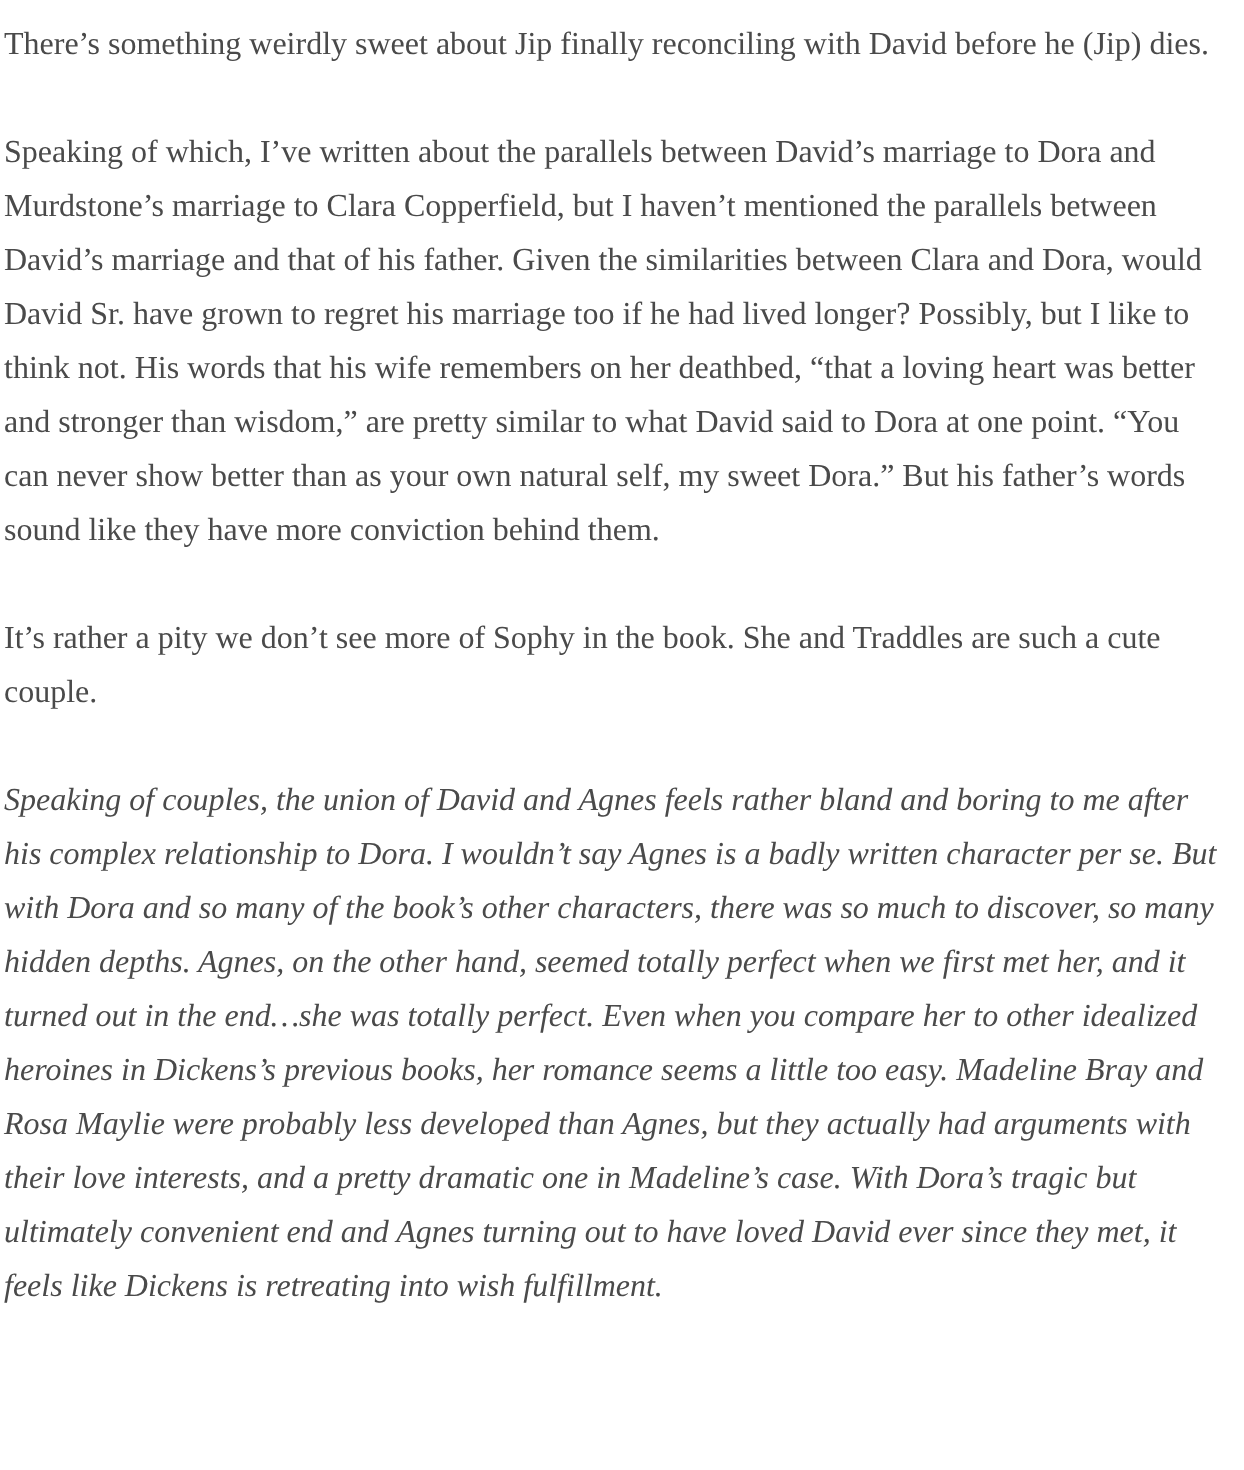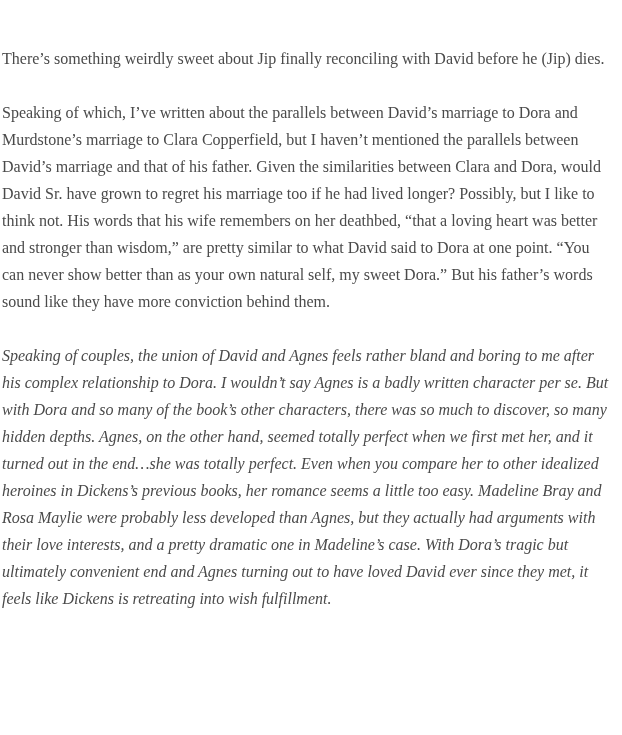--- a/index.html
+++ b/index.html
@@ -27,17 +27,18 @@
     padding: 0;
   }
   .article-body p:last-child {
     margin-bottom: 0;
     font-style: italic;
   }
 </style>
 </head>
 <body style="background: rgb(255, 255, 255);">
 
-<main class="article-body" style="color: rgb(74, 74, 74); margin-top: 36px;">
+<main class="article-body" style="color: rgb(74, 74, 74);">
   <p>There’s something weirdly sweet about Jip finally reconciling with David before he (Jip) dies.</p>
   <p>Speaking of which, I’ve written about the parallels between David’s marriage to Dora and Murdstone’s marriage to Clara Copperfield, but I haven’t mentioned the parallels between David’s marriage and that of his father. Given the similarities between Clara and Dora, would David Sr. have grown to regret his marriage too if he had lived longer? Possibly, but I like to think not. His words that his wife remembers on her deathbed, “that a loving heart was better and stronger than wisdom,” are pretty similar to what David said to Dora at one point. “You can never show better than as your own natural self, my sweet Dora.” But his father’s words sound like they have more conviction behind them.</p>
+  <p>It’s rather a pity we don’t see more of Sophy in the book. She and Traddles are such a cute couple.</p>
   <p>Speaking of couples, the union of David and Agnes feels rather bland and boring to me after his complex relationship to Dora. I wouldn’t say Agnes is a badly written character per se. But with Dora and so many of the book’s other characters, there was so much to discover, so many hidden depths. Agnes, on the other hand, seemed totally perfect when we first met her, and it turned out in the end…she was totally perfect. Even when you compare her to other idealized heroines in Dickens’s previous books, her romance seems a little too easy. Madeline Bray and Rosa Maylie were probably less developed than Agnes, but they actually had arguments with their love interests, and a pretty dramatic one in Madeline’s case. With Dora’s tragic but ultimately convenient end and Agnes turning out to have loved David ever since they met, it feels like Dickens is retreating into wish fulfillment.</p>
 </main>
 
 </body></html>

